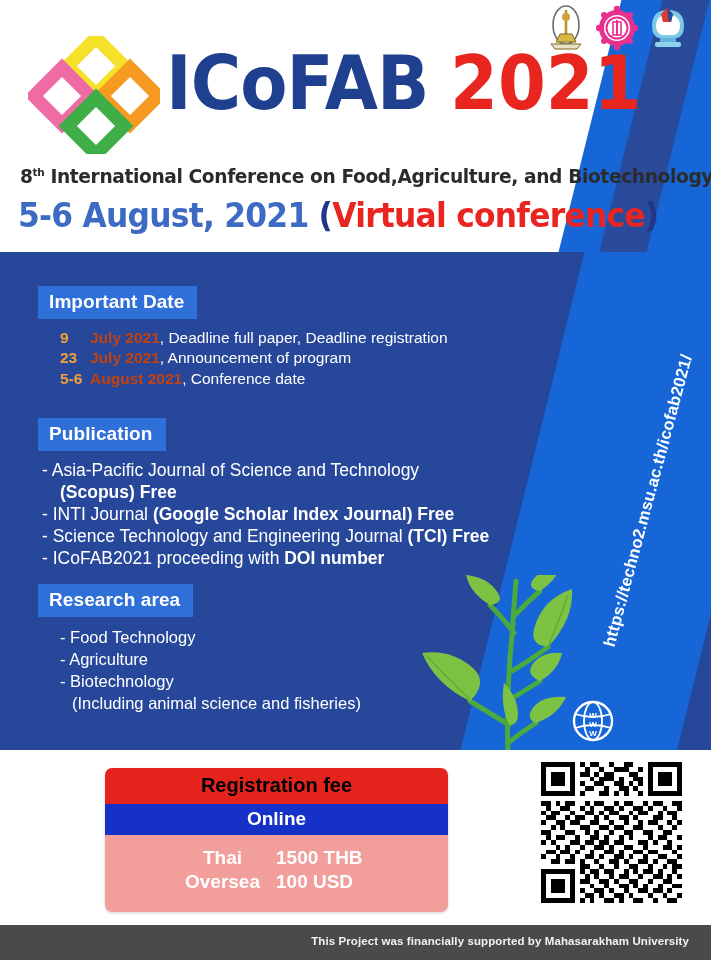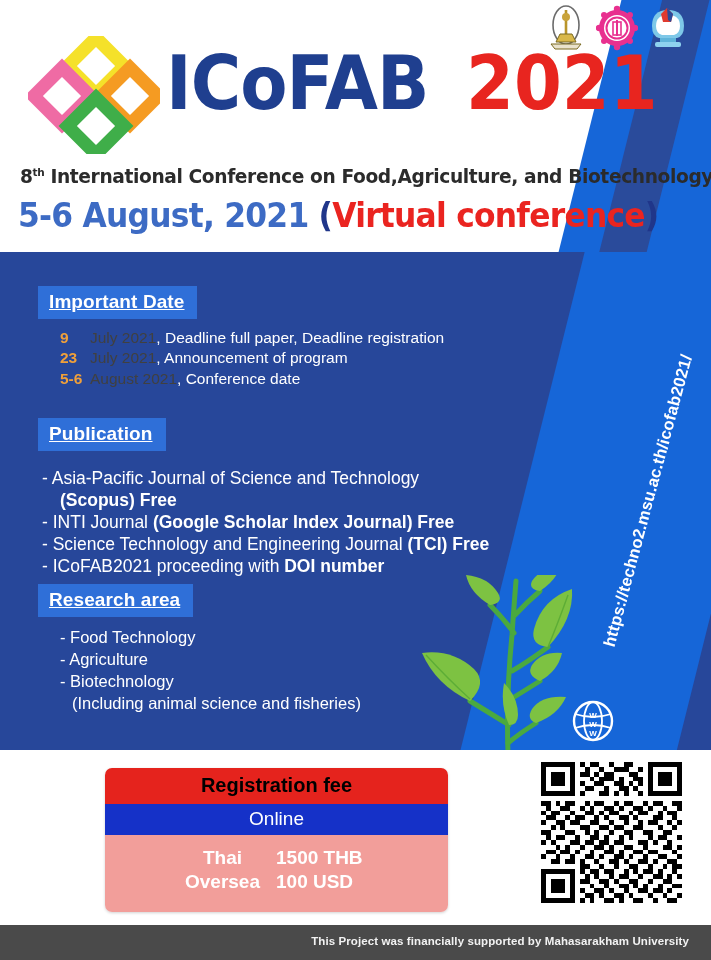--- a/index.html
+++ b/index.html
@@ -30,21 +30,21 @@
     position:absolute;right:22px;top:4px;display:flex;gap:9px;z-index:5;
   }
   .org-logo{width:42px;height:48px;}
 
   .logo-diamonds{
     position:absolute;left:28px;top:36px;width:132px;height:118px;z-index:4;
   }
 
   .title-row{
     position:absolute;left:166px;top:46px;z-index:4;
-    display:flex;align-items:baseline;gap:18px;
+    display:flex;align-items:baseline;gap:2px;
   }
   .title-icofab{
     font-size:74px;font-weight:bold;color:#1f3f8f;letter-spacing:-1px;
     line-height:1;font-family:"DejaVu Sans",sans-serif;
     transform:scaleX(0.93);transform-origin:left;
   }
   .title-year{
     font-size:74px;font-weight:bold;color:#e8251f;letter-spacing:0px;
     line-height:1;font-family:"DejaVu Sans",sans-serif;
     transform:scaleX(0.93);transform-origin:left;
@@ -75,35 +75,34 @@
   }
   .body-stripe{
     position:absolute;right:-120px;top:-120px;width:210px;height:820px;
     background:#1666d8;transform:rotate(14deg);transform-origin:top right;
   }
 
   .sec-badge{
     display:inline-block;background:#2f6fd8;color:#ffffff;
     font-size:19px;font-weight:bold;padding:5px 13px 6px 11px;
     letter-spacing:0.1px;
-    text-decoration:underline;
   }
 
   .block{position:absolute;z-index:3;}
 
   .dates{margin-top:9px;}
   .date-line{
     font-size:15.5px;color:#ffffff;line-height:1.31;white-space:nowrap;
     padding-left:22px;
   }
   .date-line .dnum{color:#f0a03a;font-weight:bold;display:inline-block;}
   .dnum.w1{width:30px;}
-  .date-line .dmon{color:#404040;font-weight:normal;}
-
-  .pub-list{margin-top:16px;padding-left:4px;}
+  .date-line .dmon{color:#c2410c;font-weight:bold;}
+
+  .pub-list{margin-top:8px;padding-left:4px;}
   .pub-line{
     font-size:17.5px;color:#ffffff;line-height:1.26;white-space:nowrap;
   }
   .pub-line b{font-weight:bold;}
   .pub-sub{padding-left:18px;font-weight:bold;}
 
   .res-list{margin-top:10px;padding-left:22px;}
   .res-line{font-size:16.5px;color:#ffffff;line-height:1.33;white-space:nowrap;}
   .res-note{padding-left:12px;}
 
@@ -128,21 +127,21 @@
     position:absolute;left:105px;top:768px;width:343px;z-index:3;
     border-radius:7px;overflow:hidden;
     box-shadow:0 1px 3px rgba(0,0,0,0.18);
   }
   .fee-head{
     background:#e5231d;color:#000000;text-align:center;
     font-size:20px;font-weight:bold;padding:6px 0 7px;
   }
   .fee-sub{
     background:#1531c8;color:#ffffff;text-align:center;
-    font-size:19px;font-weight:normal;padding:4px 0 5px;
+    font-size:19px;font-weight:bold;padding:4px 0 5px;
   }
   .fee-body{background:#f29e9a;padding:11px 0 17px;}
   .fee-row{
     display:flex;color:#ffffff;font-size:19px;font-weight:bold;
     line-height:1.28;padding-left:64px;
   }
   .fee-label{width:107px;text-align:center;}
   .fee-value{}
 
   .qr{

